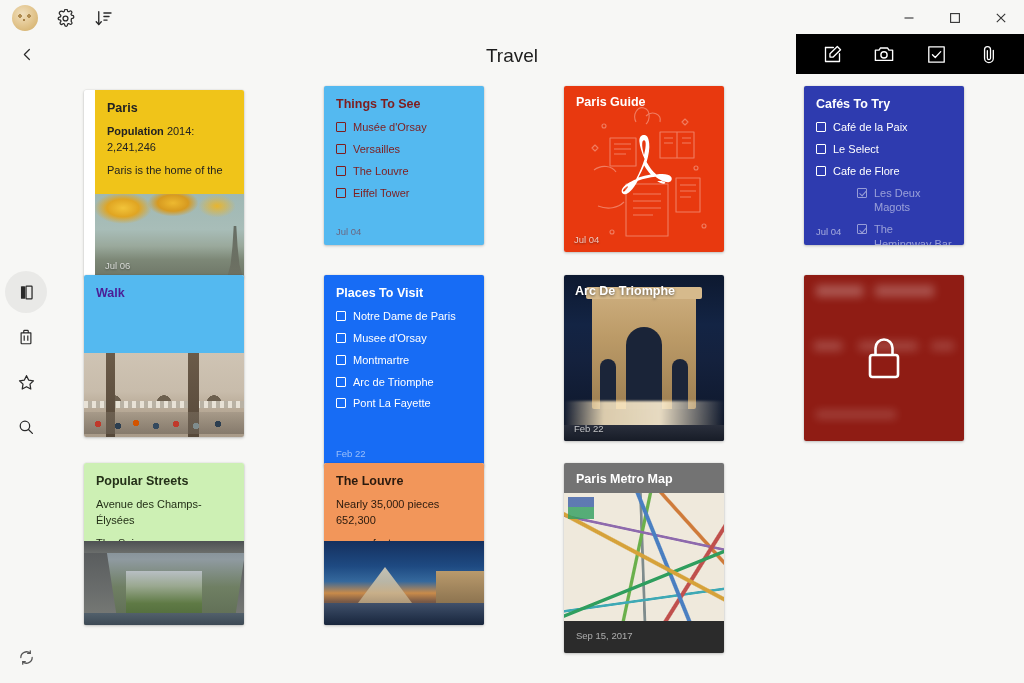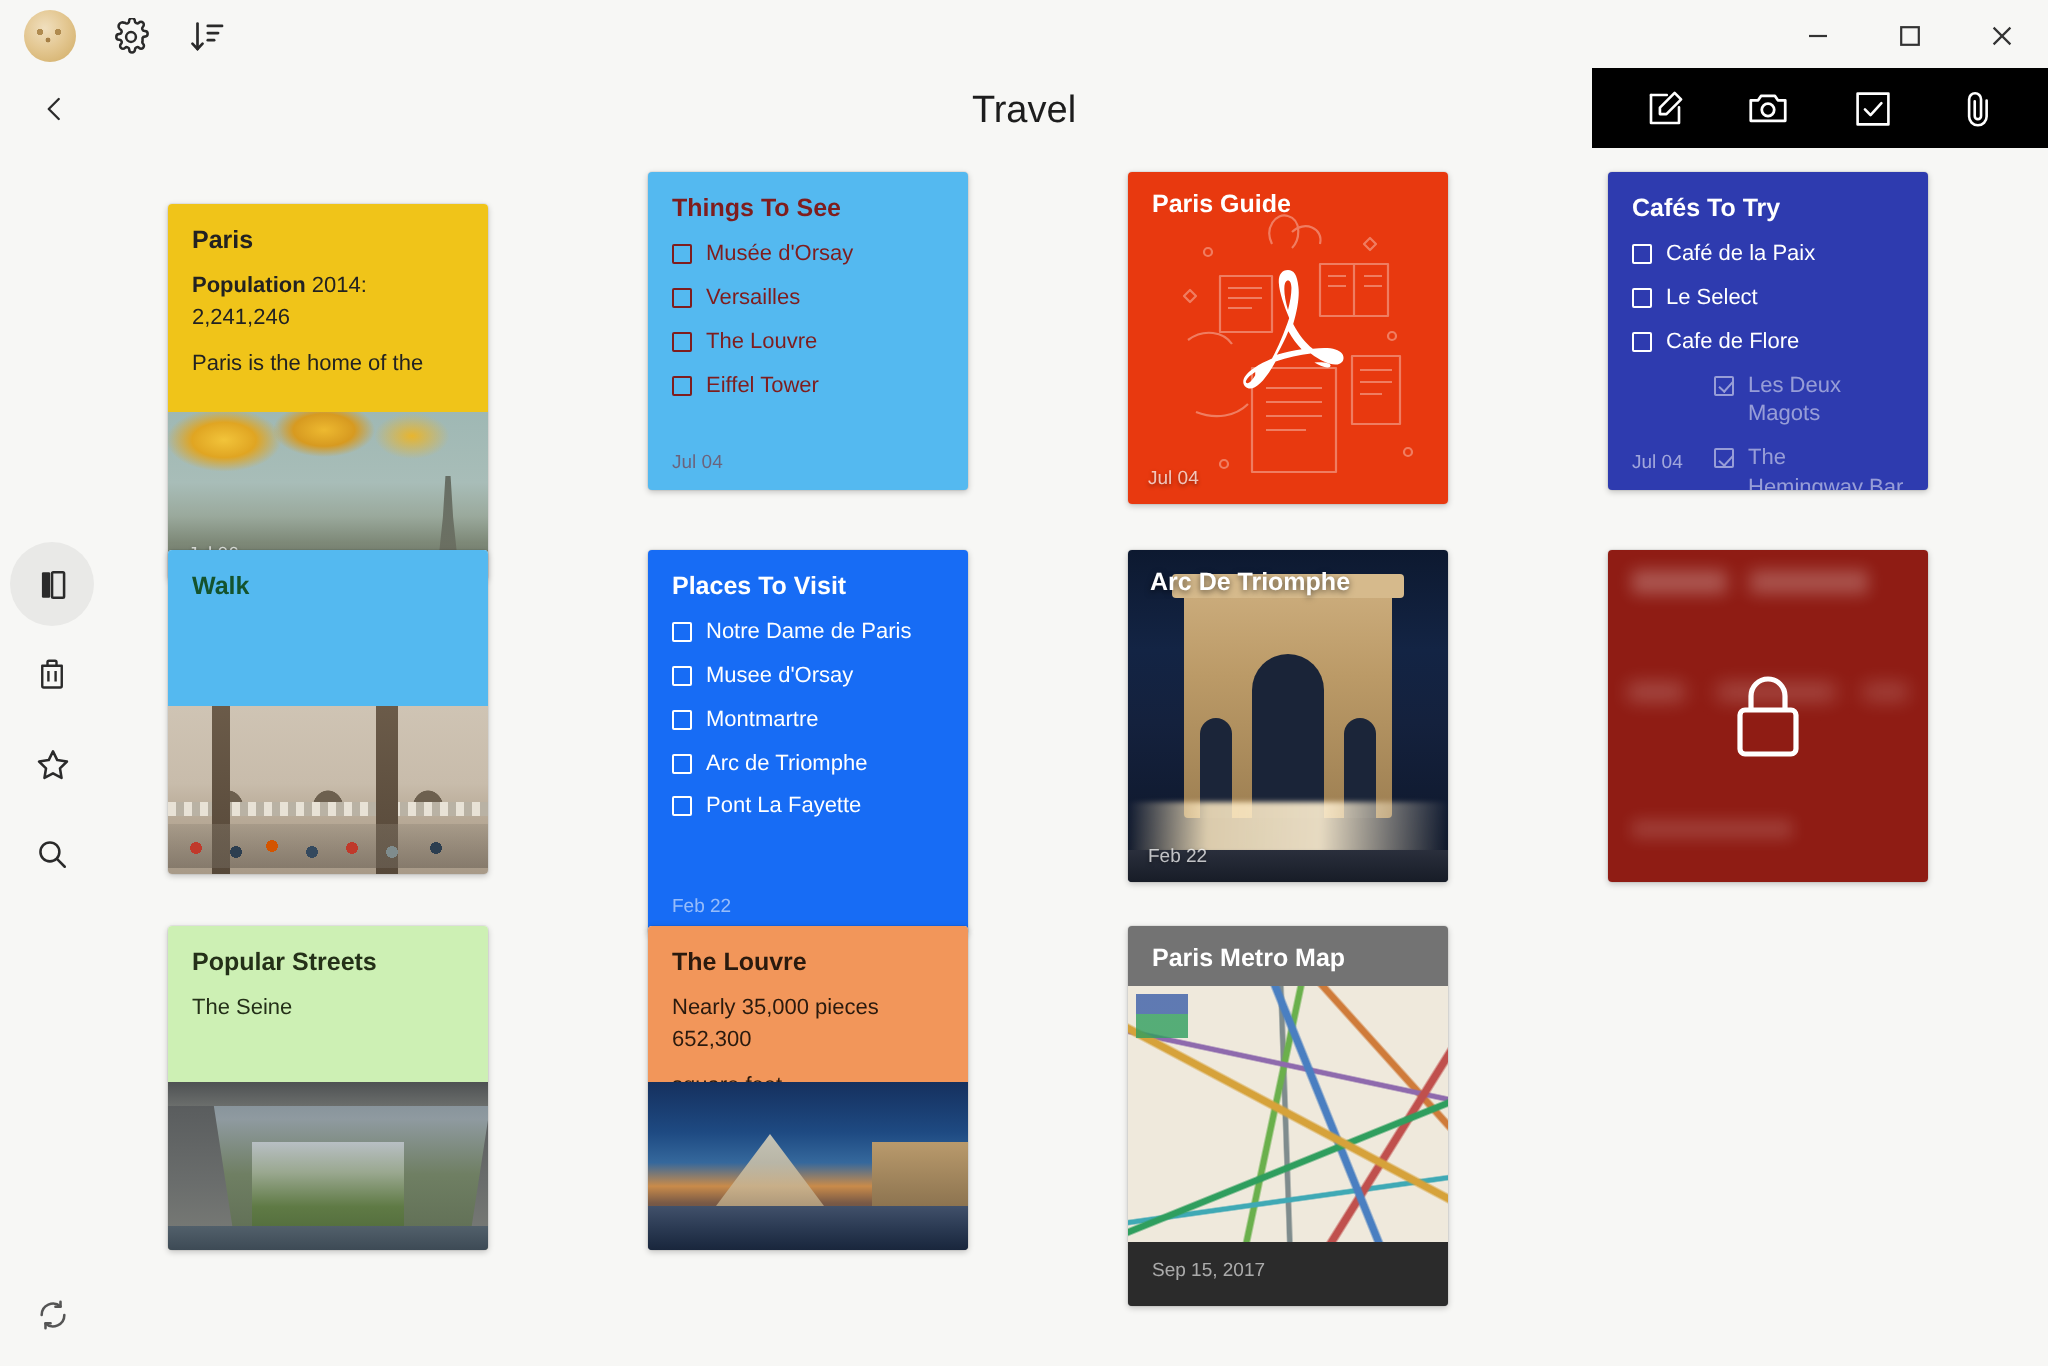--- a/index.html
+++ b/index.html
@@ -556,21 +556,21 @@
       <path d="M20 12a8 8 0 0 1-13.3 6"></path>
       <path d="M4 12a8 8 0 0 1 13.3-6"></path>
       <path d="M17.3 2.6v3.6h-3.6"></path>
       <path d="M6.7 21.4v-3.6h3.6"></path>
     </svg>
   </div>
 </div>
 
 <div class="grid">
 
-  <div class="card" style="left:0; top:16px;">
+  <div class="card" style="left:0; top:4px;padding-left:11px;">
     <div class="card-body" style="background:#f0c419; color:#222;">
       <div class="card-title">Paris</div>
       <div class="card-line"><b>Population</b><span> 2014: 2,241,246</span></div>
       <div class="card-line">Paris is the home of the</div>
     </div>
     <div class="card-photo ph-eiffel-autumn">
       <div class="photo-date">Jul 06</div>
     </div>
   </div>
 
@@ -649,21 +649,21 @@
         </div>
       <div class="check-row done">
           <span class="cbox checked"></span>
           <span>The Hemingway Bar</span>
         </div>
       <div class="card-date" style="position:absolute; left:12px; bottom:8px;">Jul 04</div>
     </div>
   </div>
 
   <div class="card" style="left:0; top:189px;">
-    <div class="card-body" style="background:#54b9f0; color:#14532d; height:78px;">
+    <div class="card-body" style="background:#54b9f0; color:#4c1d95; height:78px;">
       <div class="card-title">Walk</div>
     </div>
     <div class="card-photo ph-cafe-terrace">
       <div class="arches"></div>
         <div class="awning"></div>
       <div class="tree1"></div>
         <div class="tree2"></div>
       <div class="people"></div>
       <div class="photo-date"></div>
     </div>
@@ -718,20 +718,21 @@
       <svg class="lock-icon" width="44" height="50" viewBox="0 0 44 50" fill="none" stroke="currentColor" stroke-width="2.6" stroke-linejoin="round">
         <rect x="8" y="22" width="28" height="22" rx="2.5"></rect>
         <path d="M13.5 22v-7a8.5 8.5 0 0 1 17 0v7"></path>
       </svg>
     </div>
   </div>
 
   <div class="card" style="left:0; top:377px;">
     <div class="card-body" style="background:#cdf0b4; color:#243018; height:78px;">
       <div class="card-title">Popular Streets</div>
+      <div class="card-line">Avenue des Champs-Élysées</div>
       <div class="card-line">The Seine</div>
     </div>
     <div class="card-photo ph-eiffel-arch">
       <div class="garden"></div>
         <div class="legL"></div>
         <div class="legR"></div>
       <div class="beam"></div>
         <div class="water"></div>
       <div class="photo-date"></div>
     </div>

